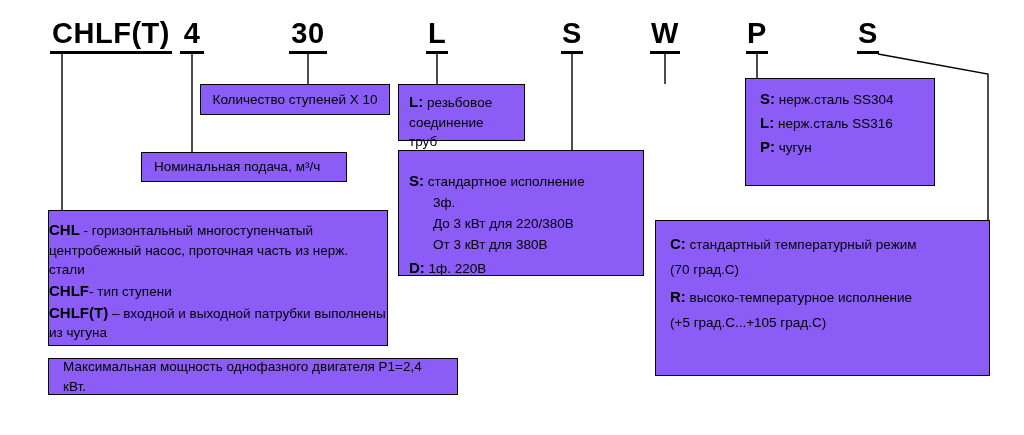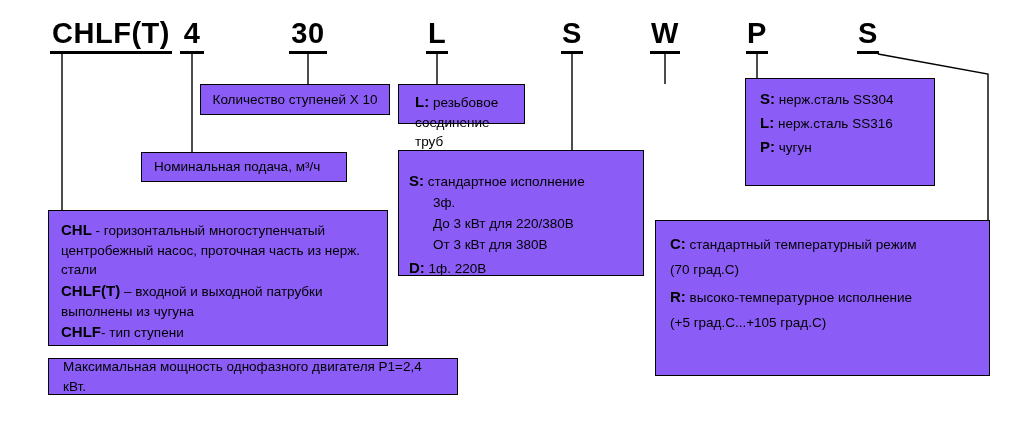--- a/index.html
+++ b/index.html
@@ -45,21 +45,21 @@
   <div class="code" style="left:426px; width:22px;">L</div>
   <div class="code" style="left:561px; width:22px;">S</div>
   <div class="code" style="left:650px; width:30px;">W</div>
   <div class="code" style="left:746px; width:22px;">P</div>
   <div class="code" style="left:857px; width:22px;">S</div>
 
   <div class="box center-v" style="left:200px; top:84px; width:190px; height:31px; justify-content:center;">
     <span>Количество ступеней X 10</span>
   </div>
 
-  <div class="box" style="left:398px; top:84px; width:127px; height:40px; padding:6px 16px;">
+  <div class="box" style="left:398px; top:84px; width:127px; height:57px; padding:6px 10px;">
     <b class="pfx">L:</b><span> резьбовое соединение труб</span>
   </div>
 
 
   <div class="box" style="left:745px; top:78px; width:190px; height:108px; padding:8px 8px 6px 14px; line-height:1.6;">
     <div><b class="pfx">S:</b><span> нерж.сталь SS304</span></div>
     <div><b class="pfx">L:</b><span> нерж.сталь SS316</span></div>
     <div><b class="pfx">P:</b><span> чугун</span></div>
   </div>
 
@@ -68,24 +68,24 @@
   </div>
 
   <div class="box" style="left:398px; top:150px; width:246px; height:126px; padding:18px 10px; line-height:1.55;">
     <div><b class="pfx">S:</b><span> стандартное исполнение</span></div>
     <div class="indent">3ф.</div>
     <div class="indent">До 3 кВт для 220/380В</div>
     <div class="indent">От 3 кВт для 380В</div>
     <div><b class="pfx">D:</b><span> 1ф. 220В</span></div>
   </div>
 
-  <div class="box" style="left:48px; top:210px; width:340px; height:136px; padding:8px 12px; line-height:1.45;">
+  <div class="box" style="left:48px; top:210px; width:340px; height:136px; padding:8px 0; line-height:1.45;">
     <div><b class="pfx">CHL</b><span> - горизонтальный многоступенчатый центробежный насос, проточная часть из нерж. стали</span></div>
+    <div><b class="pfx">CHLF</b><span>- тип ступени</span></div>
     <div><b class="pfx">CHLF(T)</b><span> – входной и выходной патрубки выполнены из чугуна</span></div>
-    <div><b class="pfx">CHLF</b><span>- тип ступени</span></div>
   </div>
 
   <div class="box" style="left:655px; top:220px; width:335px; height:156px; padding:9px 14px; line-height:1.85;">
     <div><b class="pfx">C:</b><span> стандартный температурный режим</span></div>
     <div>(70 град.С)</div>
     <div><b class="pfx">R:</b><span> высоко-температурное исполнение</span></div>
     <div>(+5 град.С...+105 град.С)</div>
   </div>
 
   <div class="box center-v" style="left:48px; top:358px; width:410px; height:37px; padding:4px 14px;">

